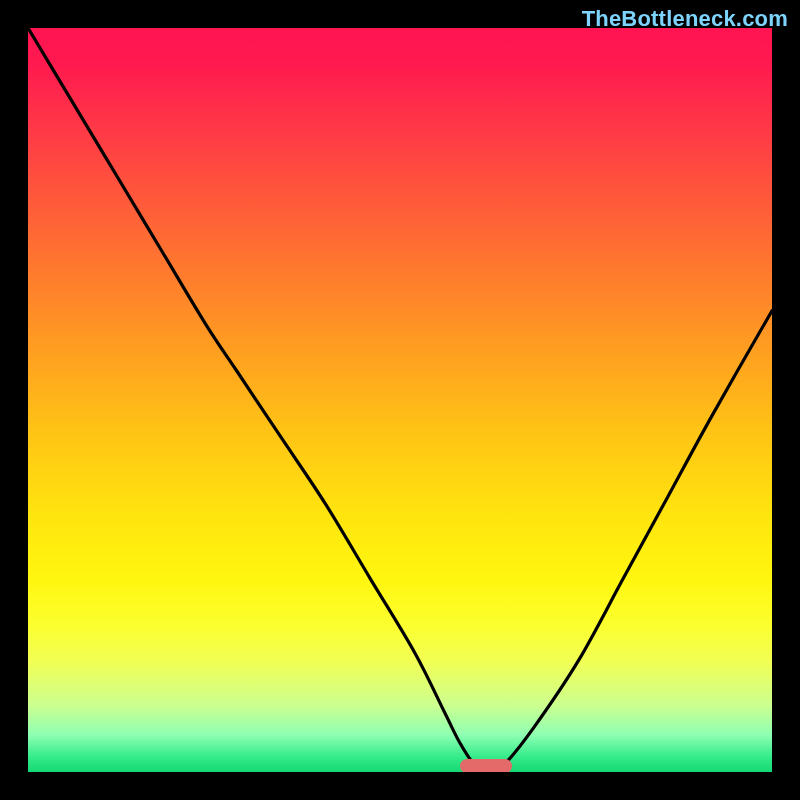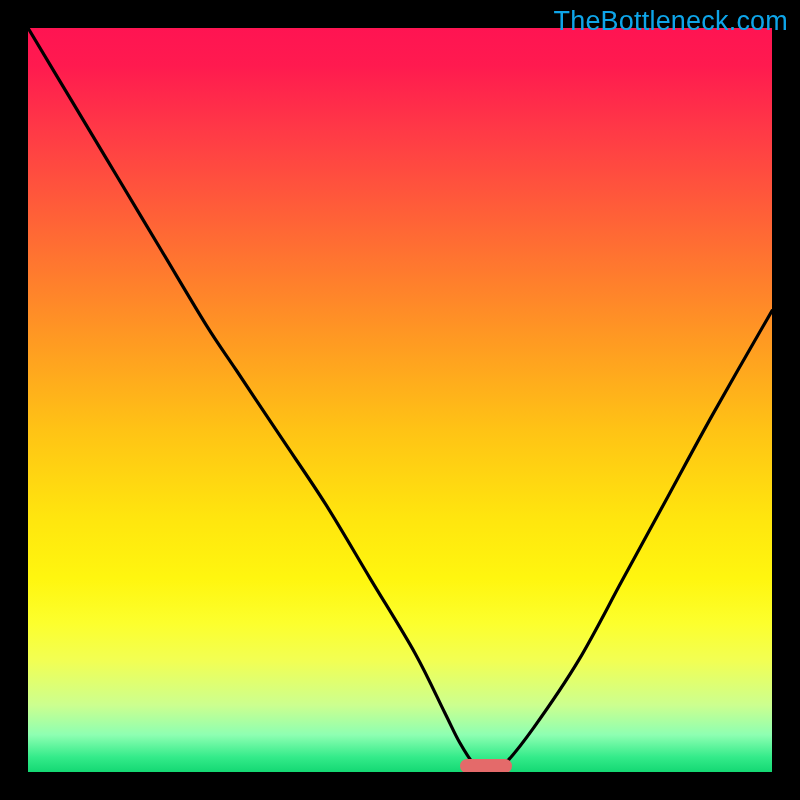--- a/index.html
+++ b/index.html
@@ -53,23 +53,23 @@
   }
   .sweet-spot {
     position: absolute;
     background: #e46a6a;
     border-radius: 999px;
   }
   .watermark {
     position: absolute;
     top: 6px;
     right: 12px;
-    color: #0ea5e9;
-    font-size: 27px;
-    font-weight: 400;
+    color: #7dd3fc;
+    font-size: 22px;
+    font-weight: 700;
     letter-spacing: 0.2px;
     user-select: none;
   }
 </style>
 </head>
 <body>
 
 <div class="frame">
 
   <div class="plot-area">

